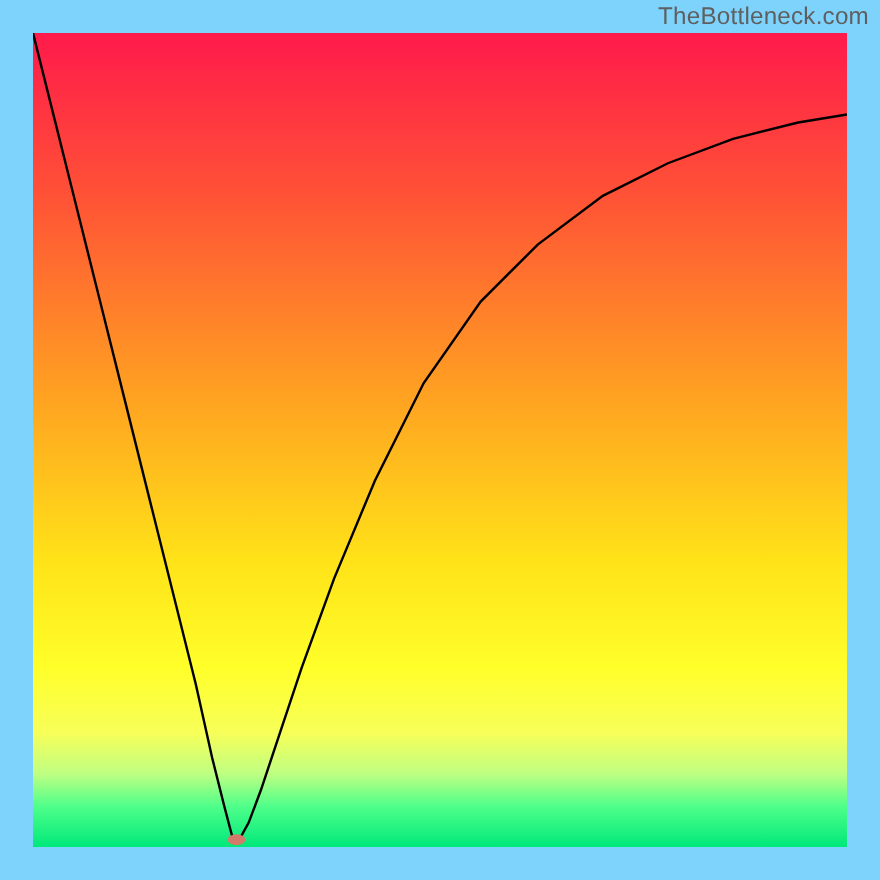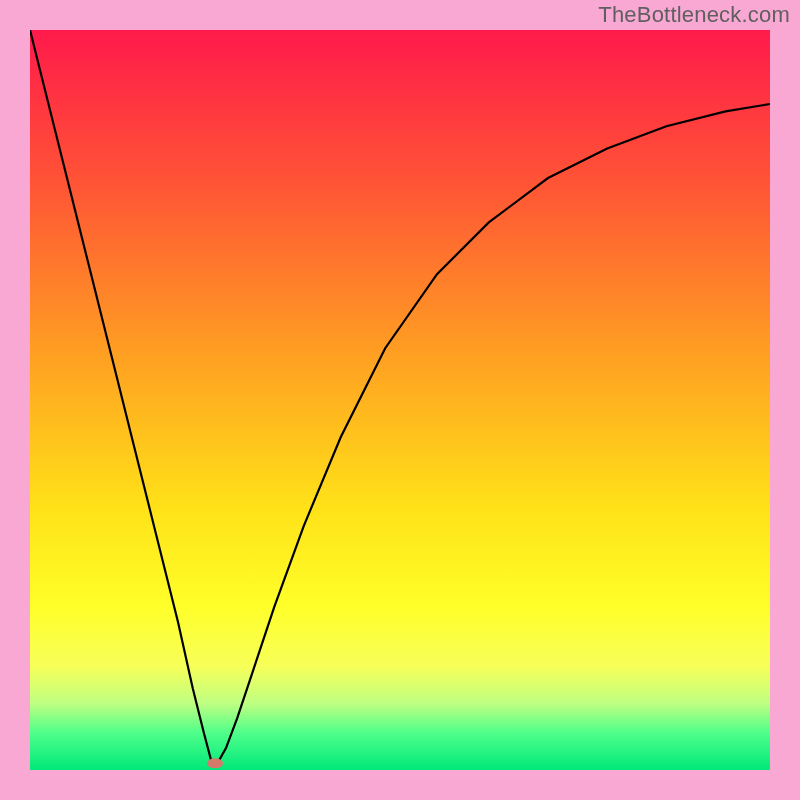--- a/index.html
+++ b/index.html
@@ -8,21 +8,21 @@
     width: 800px;
     height: 800px;
     background: #000;
     font-family: Arial, Helvetica, sans-serif;
     overflow: hidden;
   }
   .frame {
     position: relative;
     width: 800px;
     height: 800px;
-    background: #f9a8d4;
+    background: #7dd3fc;
   }
   .watermark {
     position: absolute;
     top: 2px;
     right: 10px;
     color: #5f5f5f;
     font-size: 22px;
     font-weight: 500;
     letter-spacing: 0.2px;
     z-index: 5;

